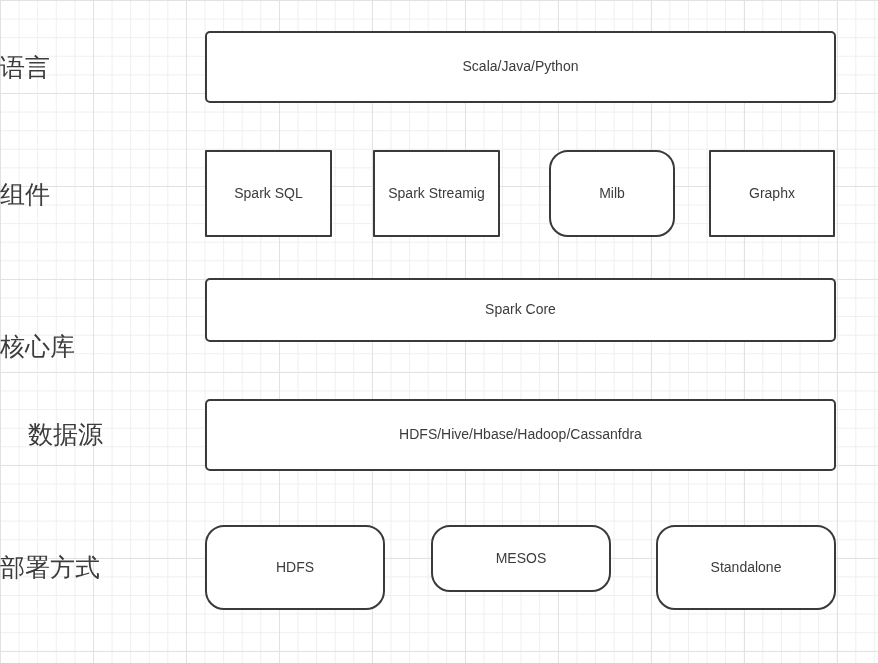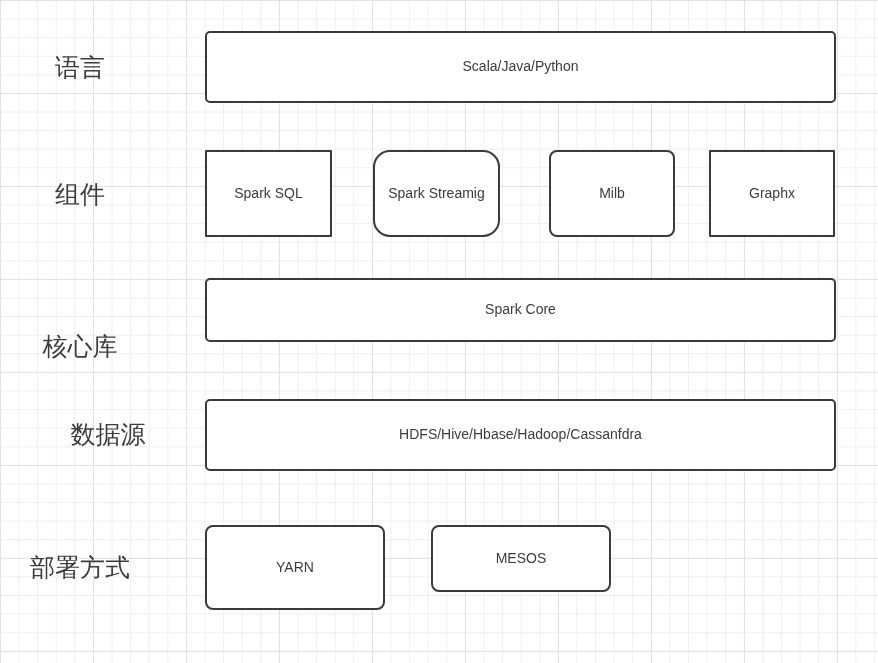--- a/index.html
+++ b/index.html
@@ -17,79 +17,82 @@
       linear-gradient(to right, #e2e2e2 1px, transparent 1px),
       linear-gradient(to bottom, #e2e2e2 1px, transparent 1px),
       linear-gradient(to right, #efefef 1px, transparent 1px),
       linear-gradient(to bottom, #efefef 1px, transparent 1px);
     background-size: 93px 93px, 93px 93px, 18.6px 18.6px, 18.6px 18.6px;
   }
   .row-label {
     position: absolute;
     left: 0;
     width: 160px;
-    text-align: center;
+    text-align: left;
     font-size: 25px;
     color: #3c3c3c;
     line-height: 36px;
   }
   .box {
     position: absolute;
     box-sizing: border-box;
     background: #ffffff;
     border: 2.5px solid #3a3a3a;
     display: flex;
     align-items: center;
     justify-content: center;
     text-align: center;
     font-size: 14px;
     color: #3c3c3c;
     line-height: 1.25;
     padding: 2px 6px;
   }
   .sq { border-radius: 1px; }
   .r5 { border-radius: 5px; }
-  .r8 { border-radius: 8px; }
+  .r8 { border-radius: 19px; }
 </style>
 </head>
 <body>
 
 <div class="canvas">
 
   <div class="row-label" style="top:49px;">语言</div>
   <div class="row-label" style="top:176px;">组件</div>
   <div class="row-label" style="top:296px;margin-top:32px;">核心库</div>
   <div class="row-label" style="top:416px;padding-left:28px;">数据源</div>
   <div class="row-label" style="top:549px;">部署方式</div>
 
   <div class="box r5" style="left:205px; top:31px; width:631px; height:72px;">
     <span>Scala/Java/Python</span>
   </div>
 
   <div class="box sq" style="left:205px; top:150px; width:127px; height:87px;">
     <span>Spark SQL</span>
   </div>
-  <div class="box sq" style="left:373px; top:150px; width:127px; height:87px;border-radius:17px;">
+  <div class="box sq" style="left:373px; top:150px; width:127px; height:87px;">
     <span>Spark Streamig</span>
   </div>
   <div class="box r8" style="left:549px; top:150px; width:126px; height:87px;">
     <span>Milb</span>
   </div>
   <div class="box sq" style="left:709px; top:150px; width:126px; height:87px;">
     <span>Graphx</span>
   </div>
 
   <div class="box r5" style="left:205px; top:278px; width:631px; height:64px;">
     <span>Spark Core</span>
   </div>
 
   <div class="box r5" style="left:205px; top:399px; width:631px; height:72px;justify-content:center;">
     <span>HDFS/Hive/Hbase/Hadoop/Cassanfdra</span>
   </div>
 
   <div class="box r8" style="left:205px; top:525px; width:180px; height:85px;">
-    <span>YARN</span>
+    <span>HDFS</span>
   </div>
   <div class="box r8" style="left:431px; top:525px; width:180px; height:67px;">
     <span>MESOS</span>
+  </div>
+  <div class="box r8" style="left:656px; top:525px; width:180px; height:85px;">
+    <span>Standalone</span>
   </div>
 
 </div>
 
 </body></html>

